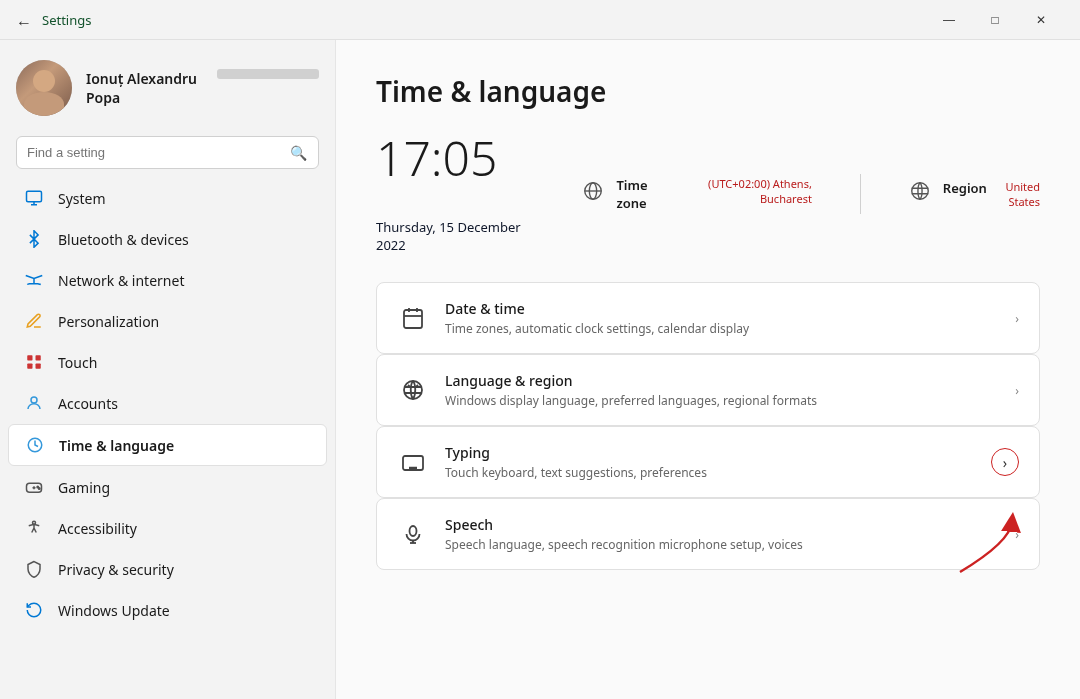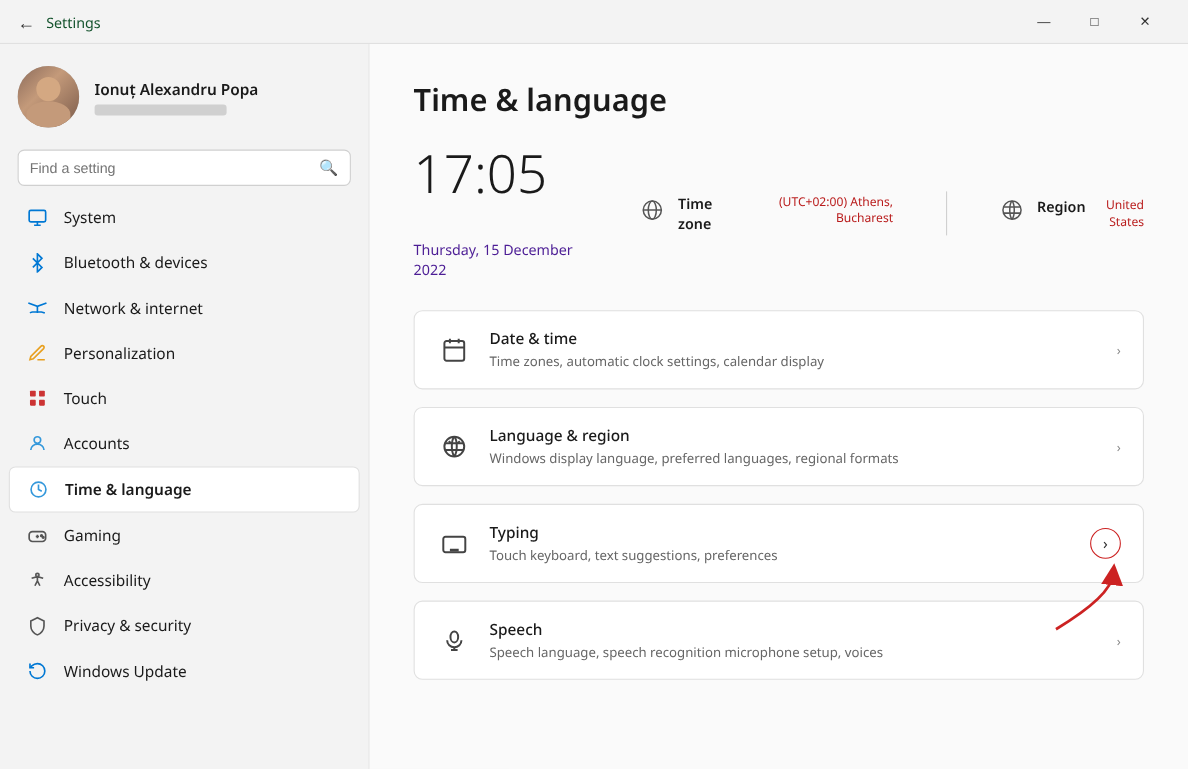--- a/index.html
+++ b/index.html
@@ -90,21 +90,21 @@
     .avatar-img::after {
       content: '';
       position: absolute;
       bottom: 0; left: 50%; transform: translateX(-50%);
       width: 40px; height: 24px;
       border-radius: 50% 50% 0 0;
       background: #c49a7a;
     }
     .user-info {
       display: flex;
-      flex-direction: column;
+      flex-direction: row;
       gap: 4px;
     }
     .user-name {
       font-size: 14px;
       font-weight: 600;
       color: #1a1a1a;
     }
     .user-email {
       font-size: 11px;
       color: #888;
@@ -195,21 +195,21 @@
       gap: 32px;
     }
     .time-clock {
       font-size: 48px;
       font-weight: 300;
       color: #1a1a1a;
       line-height: 1;
     }
     .time-date {
       font-size: 13px;
-      color: #4c1d95;
+      color: #0f172a;
       margin-top: 4px;
     }
     .time-info-block {
       display: flex;
       align-items: center;
       gap: 12px;
     }
     .time-info-icon {
       font-size: 20px;
       color: #555;
@@ -229,21 +229,21 @@
       text-align: right;
     }
     .divider-v {
       width: 1px;
       height: 40px;
       background: #d0d0d0;
     }
     .settings-list {
       display: flex;
       flex-direction: column;
-      gap: 16px;
+      gap: 0;
     }
     .settings-item {
       display: flex;
       align-items: center;
       background: white;
       border: 1px solid #e0e0e0;
       border-radius: 8px;
       padding: 16px 20px;
       cursor: pointer;
       gap: 16px;

